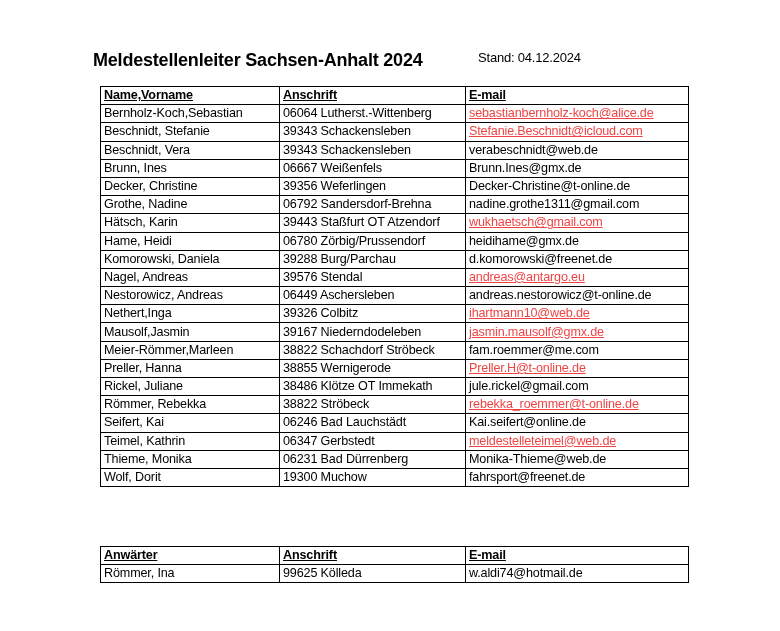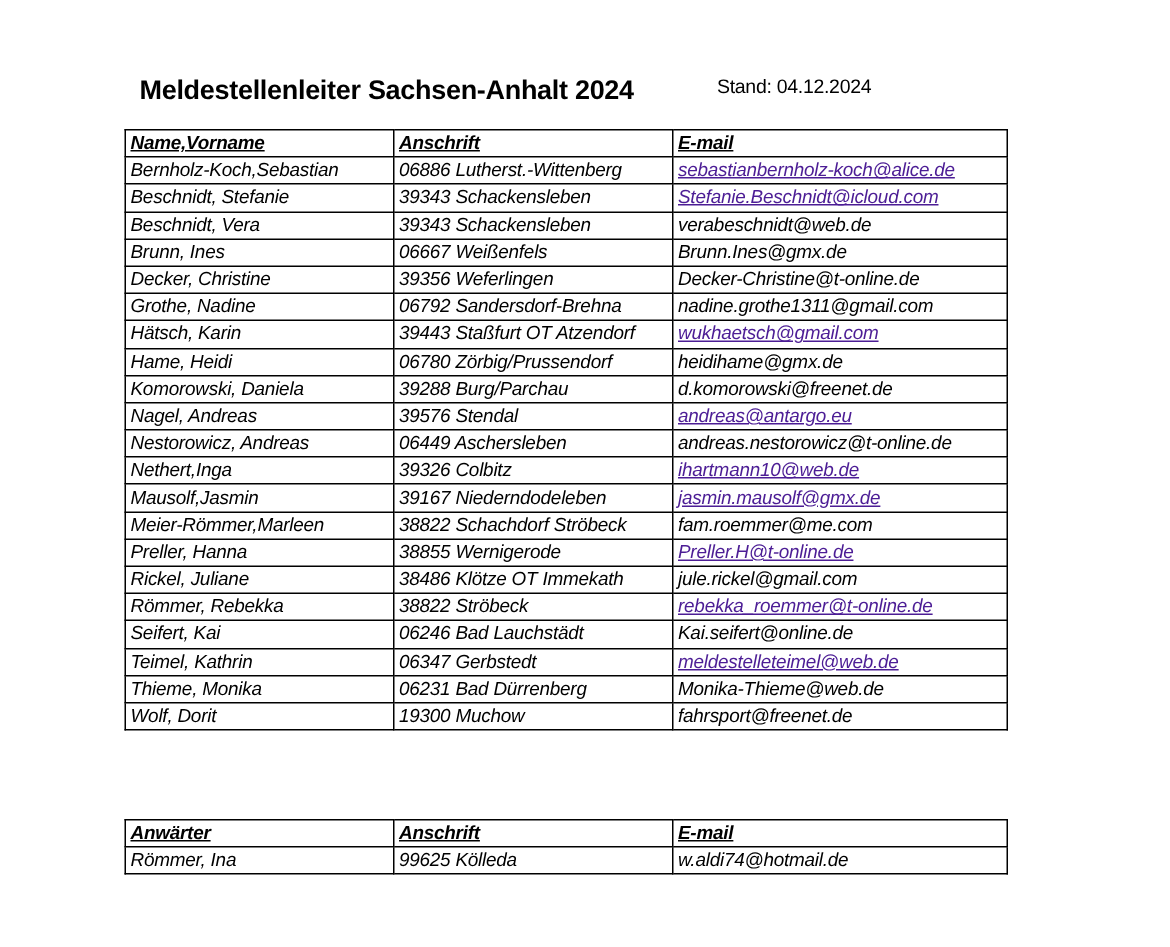--- a/index.html
+++ b/index.html
@@ -1,27 +1,27 @@
 <!DOCTYPE html>
 <html><head>
 <meta charset="utf-8">
 <style>
   html, body { margin:0; padding:0; background:#ffffff; }
   body { width:780px; height:631px; position:relative; overflow:hidden;
          font-family:"Liberation Sans", sans-serif; color:#000; }
   .title { position:absolute; top:50px; left:93px; font-size:18px; font-weight:bold; letter-spacing:-0.2px; }
   .stand { position:absolute; top:50px; left:478px; font-size:13px; font-weight:normal; letter-spacing:-0.2px; }
-  table { position:absolute; left:83px; border-collapse:collapse; table-layout:fixed; width:588px;font-style:italic; }
+  table { position:absolute; left:100px; border-collapse:collapse; table-layout:fixed; width:588px; }
   #t1 { top:86px; }
   #t2 { top:546px; }
   td { border:1.5px solid #000; height:17.2px; padding:0 0 0 3px; font-size:12.6px; line-height:17px;
        white-space:nowrap; overflow:hidden; letter-spacing:-0.15px; }
   td.h { font-weight:bold; text-decoration:underline; }
   col.c1 { width:179px; } col.c2 { width:186px; } col.c3 { width:223px; }
-  a.link { color:#4c1d95; text-decoration:underline; }
+  a.link { color:#ef4444; text-decoration:underline; }
 </style>
 </head>
 <body>
 
 <div class="title">Meldestellenleiter Sachsen-Anhalt 2024</div>
 <div class="stand">Stand: 04.12.2024</div>
 
 <table id="t1">
   <colgroup>
       <col class="c1">
@@ -29,21 +29,21 @@
       <col class="c3">
     </colgroup>
   <tbody id="t1-body">
     <tr>
       <td class="h">Name,Vorname</td>
       <td class="h">Anschrift</td>
       <td class="h">E-mail</td>
     </tr>
       <tr>
         <td>Bernholz-Koch,Sebastian</td>
-        <td>06886 Lutherst.-Wittenberg</td>
+        <td>06064 Lutherst.-Wittenberg</td>
         <td><a class="link">sebastianbernholz-koch@alice.de</a></td>
       </tr>
       <tr>
         <td>Beschnidt, Stefanie</td>
         <td>39343 Schackensleben</td>
         <td><a class="link">Stefanie.Beschnidt@icloud.com</a></td>
       </tr>
       <tr>
         <td>Beschnidt, Vera</td>
         <td>39343 Schackensleben</td>

